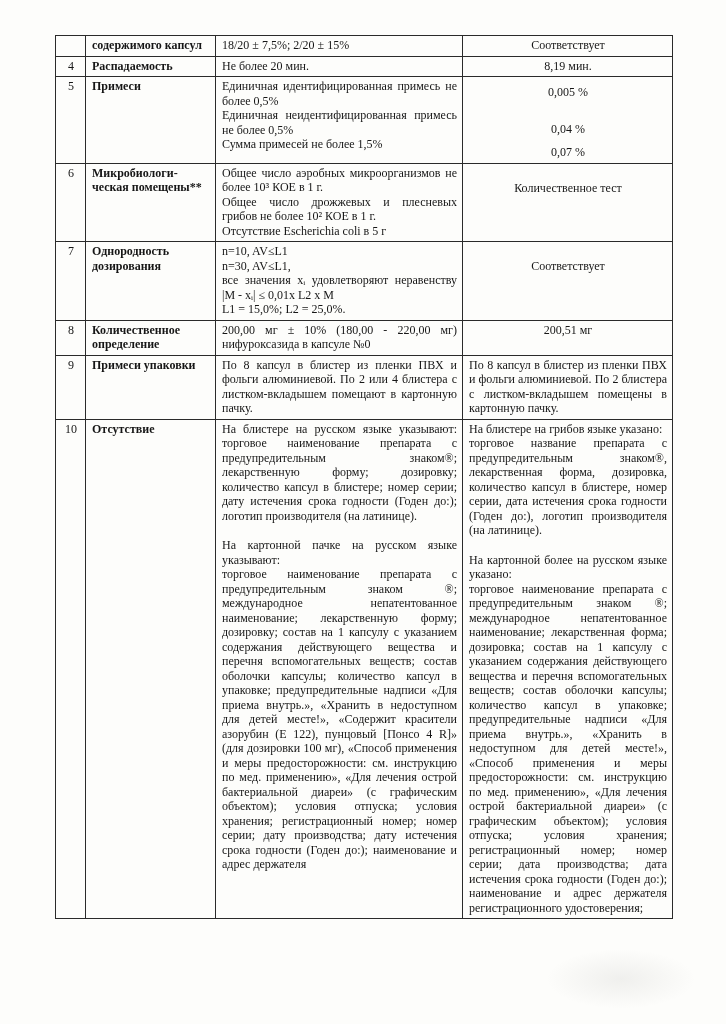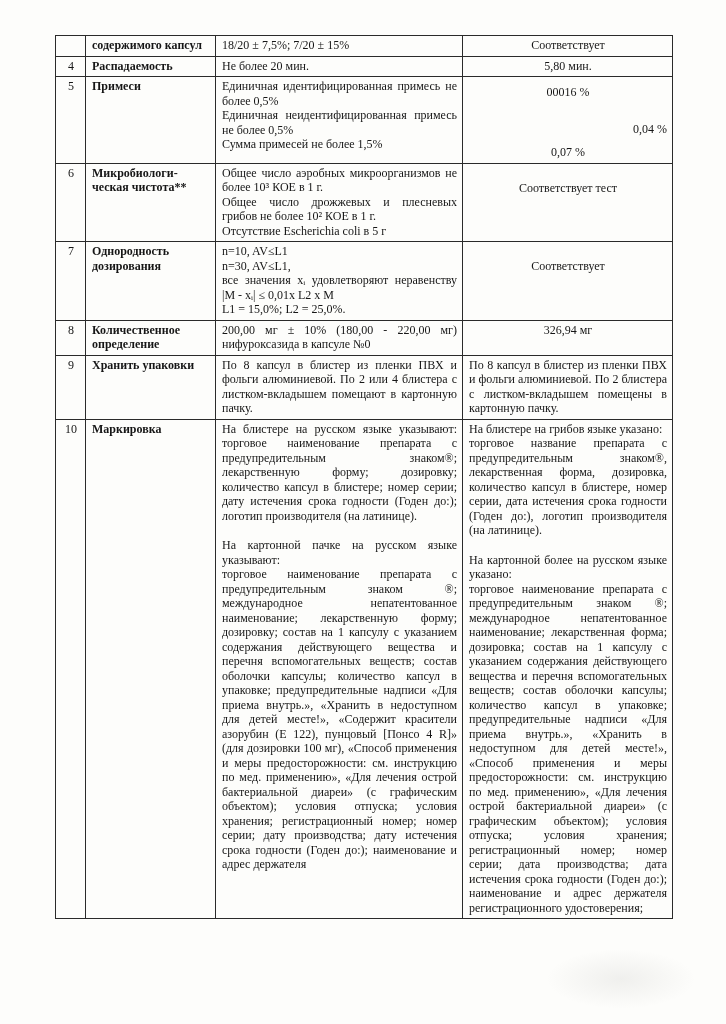--- a/index.html
+++ b/index.html
@@ -33,21 +33,21 @@
   }
   td.c-num { text-align: center; padding-left: 2px; padding-right: 2px; }
   td.c-name { font-weight: bold; }
   td.c-req { text-align: justify; }
   td.c-res { text-align: center; }
   td.c-res.left { text-align: justify; }
   .spec p { margin: 0; }
   .u { }
   .mt-sm  { margin-top: 6px !important; }
   .mt-md  { margin-top: 15px !important; }
-  .mt-lg  { margin-top: 22px !important; text-align: right; }
+  .mt-lg  { margin-top: 22px !important; }
   .mt-res3 { margin-top: 9px !important; }
   .scan-smudge {
     position: absolute;
     right: 30px;
     bottom: 15px;
     width: 150px;
     height: 60px;
     background: radial-gradient(ellipse at center, rgba(120,120,115,0.10), rgba(120,120,115,0) 70%);
     pointer-events: none;
   }
@@ -63,63 +63,63 @@
       <col style="width:130px">
       <col style="width:247px">
       <col style="width:210px">
     </colgroup>
 
     <tbody>
         <tr>
       <td class="c-num"></td>
       <td class="c-name">содержимого капсул</td>
       <td class="c-req">
-        <p>18/20 ± 7,5%; 7/20 ± 15%</p>
+        <p>18/20 ± 7,5%; 2/20 ± 15%</p>
       </td>
       <td class="c-res">
         <p>Соответствует</p>
       </td>
     </tr>
 
     <tr>
       <td class="c-num">4</td>
       <td class="c-name">Распадаемость</td>
       <td class="c-req">
         <p>Не более 20 мин.</p>
       </td>
       <td class="c-res">
-        <p>5,80 мин.</p>
+        <p>8,19 мин.</p>
       </td>
     </tr>
 
     <tr>
       <td class="c-num">5</td>
       <td class="c-name">Примеси</td>
       <td class="c-req">
         <p>Единичная идентифицированная примесь не более 0,5%</p>
         <p>Единичная неидентифицированная примесь не более 0,5%</p>
         <p>Сумма примесей не более 1,5%</p>
       </td>
       <td class="c-res">
-        <p class="mt-sm">00016 %</p>
+        <p class="mt-sm">0,005 %</p>
         <p class="mt-lg">0,04 %</p>
         <p class="mt-res3">0,07 %</p>
       </td>
     </tr>
 
     <tr>
       <td class="c-num">6</td>
-      <td class="c-name">Микробиологи-ческая чистота**</td>
+      <td class="c-name">Микробиологи-ческая помещены**</td>
       <td class="c-req">
         <p>Общее число аэробных микроорганизмов не более 10³ КОЕ в 1 г.</p>
         <p>Общее число дрожжевых и плесневых грибов  не более 10² КОЕ в 1 г.</p>
         <p>Отсутствие Escherichia coli в 5 г</p>
       </td>
       <td class="c-res">
-        <p class="mt-md">Соответствует тест</p>
+        <p class="mt-md">Количественное тест</p>
       </td>
     </tr>
 
     <tr>
       <td class="c-num">7</td>
       <td class="c-name">Однородность дозирования</td>
       <td class="c-req">
         <p>n=10, AV≤L1</p>
         <p>n=30, AV≤L1,</p>
         <p>все значения xᵢ удовлетворяют неравенству |M - xᵢ| ≤ 0,01х L2 х М</p>
@@ -130,38 +130,38 @@
       </td>
     </tr>
 
     <tr>
       <td class="c-num">8</td>
       <td class="c-name">Количественное определение</td>
       <td class="c-req">
         <p>200,00 мг ± 10%  (180,00 - 220,00 мг) нифуроксазида в капсуле №0</p>
       </td>
       <td class="c-res">
-        <p>326,94 мг</p>
+        <p>200,51 мг</p>
       </td>
     </tr>
 
     <tr>
       <td class="c-num">9</td>
-      <td class="c-name">Хранить упаковки</td>
+      <td class="c-name">Примеси упаковки</td>
       <td class="c-req">
         <p>По 8 капсул в блистер из пленки ПВХ и фольги алюминиевой. По 2 или 4 блистера с листком-вкладышем помещают в картонную пачку.</p>
       </td>
       <td class="c-res left">
         <p>По 8 капсул в блистер из пленки ПВХ и фольги алюминиевой. По 2 блистера с листком-вкладышем помещены в картонную пачку.</p>
       </td>
     </tr>
 
     <tr>
       <td class="c-num">10</td>
-      <td class="c-name">Маркировка</td>
+      <td class="c-name">Отсутствие</td>
       <td class="c-req">
         <p>
           <span class="u">На блистере на русском языке указывают:</span>
           <span>торговое наименование препарата с предупредительным знаком®; лекарственную форму; дозировку; количество капсул в блистере; номер серии; дату истечения срока годности (Годен до:); логотип производителя (на латинице).</span>
         </p>
         <p class="u mt-md">На картонной пачке на русском языке указывают:</p>
         <p>торговое наименование препарата с предупредительным знаком ®; международное непатентованное наименование; лекарственную форму; дозировку; состав на 1 капсулу с указанием содержания действующего вещества и перечня вспомогательных веществ; состав оболочки капсулы; количество капсул в упаковке; предупредительные надписи «Для приема внутрь.», «Хранить в недоступном для детей месте!», «Содержит красители азорубин (Е 122), пунцовый [Понсо 4 R]» (для дозировки 100 мг), «Способ применения и меры предосторожности: см. инструкцию по мед. применению», «Для лечения острой бактериальной диареи» (с графическим объектом); условия отпуска; условия хранения; регистрационный номер; номер серии; дату производства; дату истечения срока годности (Годен до:); наименование и адрес держателя</p>
       </td>
       <td class="c-res left">
         <p class="u">На блистере на грибов языке указано:</p>

